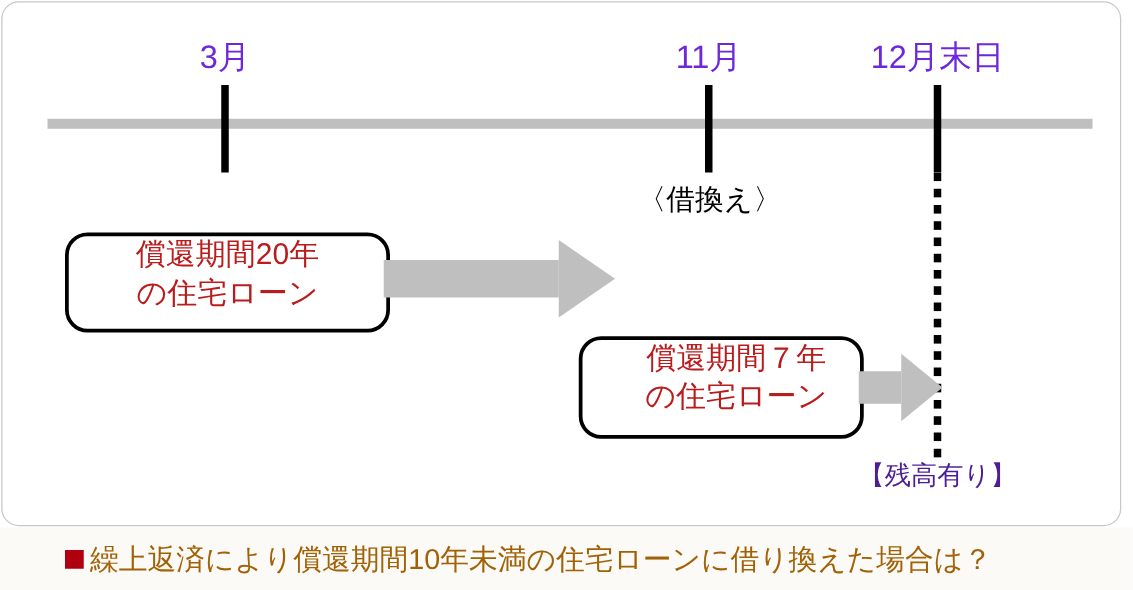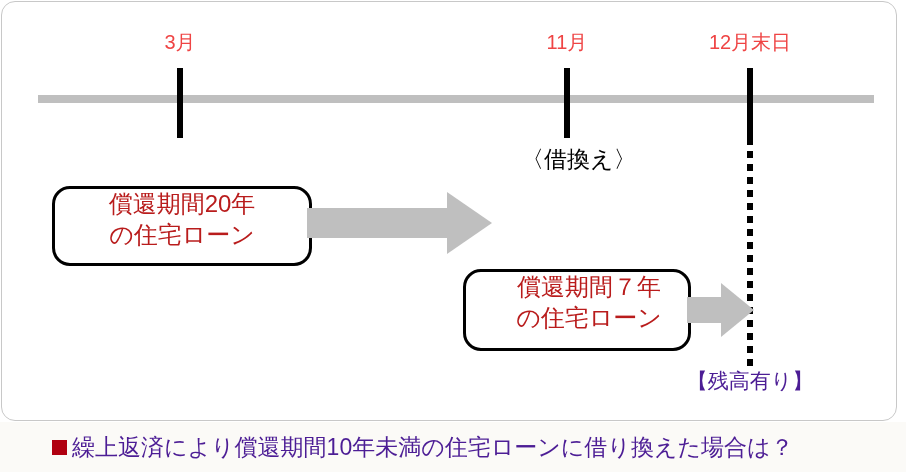--- a/index.html
+++ b/index.html
@@ -42,22 +42,22 @@
     width: 6px;
     background: #000000;
   }
   .tick-mar   { left: 175px; top: 66px;  height: 70px; }
   .tick-nov   { left: 562px; top: 66px;  height: 70px; }
   .tick-dec   { left: 745px; top: 66px;  height: 70px; }
 
   .tick-label {
     position: absolute;
     top: 30px;
-    font-size: 20px;
-    color: #ef4444;
+    font-size: 26px;
+    color: #6d28d9;
     white-space: nowrap;
     line-height: 1;
     text-align: center;
   }
   .lbl-mar { left: 128px; width: 100px; }
   .lbl-nov { left: 515px; width: 100px; }
   .lbl-dec { left: 678px; width: 140px; }
 
   
   .dotted-line {
@@ -74,21 +74,21 @@
 
   
   .bracket-caption {
     position: absolute;
     font-size: 23px;
     color: #000000;
     white-space: nowrap;
     line-height: 1;
   }
   .cap-new   { left: 100px; top: 146px; }
-  .cap-refi  { left: 508px; top: 146px; margin-left: 11px; }
+  .cap-refi  { left: 508px; top: 146px; }
 
   
   .loan-box {
     position: absolute;
     border: 3px solid #000000;
     border-radius: 18px;
     background: #ffffff;
     box-sizing: border-box;
     display: flex;
     flex-direction: column;
@@ -182,21 +182,21 @@
     display: inline-block;
     width: 15px;
     height: 15px;
     background: #b00010;
     margin-left: 52px;
     margin-right: 5px;
     flex: none;
   }
   #caption-text {
     font-size: 23px;
-    color: #4c1d95;
+    color: #a16207;
     white-space: nowrap;
     line-height: 1;
   }
 </style>
 </head>
 <body>
 
 <div id="figure-panel">
 
   <div class="timeline-bar"></div>

